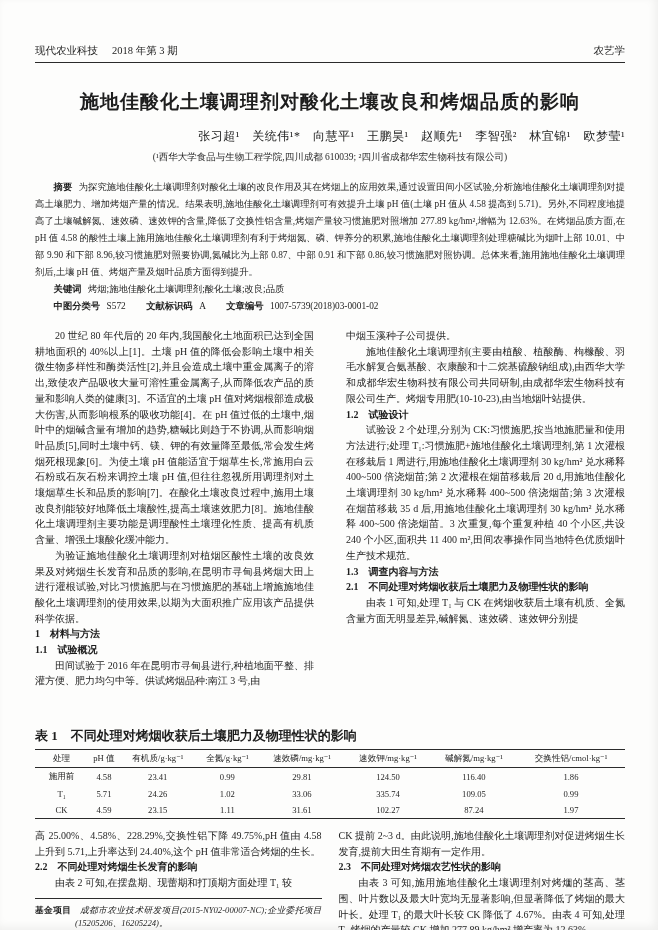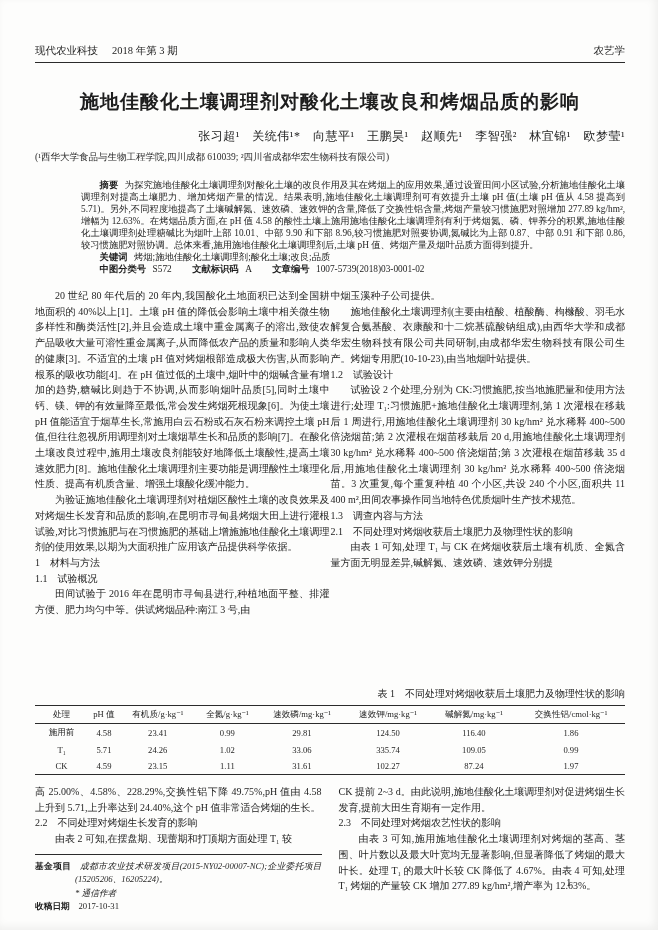--- a/index.html
+++ b/index.html
@@ -11,36 +11,36 @@
     color:#1e1e1e; overflow:hidden;
     box-shadow:inset -3px -3px 8px rgba(0,0,0,0.06);
   }
   
   .runhead { display:flex; justify-content:space-between; align-items:flex-end;
     font-size:10.5px; padding-bottom:4px; border-bottom:1.6px solid #2b2b2b; }
   .runhead .left span { margin-right:14px; }
   
   .title { margin-top:26px; text-align:center; font-size:19px; font-weight:bold; letter-spacing:1px;font-family:Liberation Mono, monospace; }
   .authors { margin-top:13px; text-align:right; font-size:12px; letter-spacing:.5px; }
-  .affil { margin-top:6px; text-align:left; font-size:9.5px; color:#2a2a2a; }
+  .affil { margin-top:6px; text-align:center; font-size:9.5px; color:#2a2a2a; }
   
-  .absblock { margin-top:15px; font-size:9.3px; line-height:12px; text-align:justify;margin-left:46px; }
+  .absblock { margin-top:15px; font-size:9.3px; line-height:17px; text-align:justify; }
   .absblock p { margin:0; }
   .ind2 { text-indent:2em; }
   b.lbl { font-weight:bold; margin-right:.7em; }
   .clcline span.val { margin-right:2.2em; }
   
-  .cols { display:flex; gap:1px; margin-top:13px; font-size:10px; line-height:15.7px;
+  .cols { display:flex; gap:32px; margin-top:13px; font-size:10px; line-height:15.7px;
     text-align:justify; height:394px; overflow:hidden; }
   .cols .col { flex:1; min-width:0; }
   .cols p { margin:0; }
-  .hd { font-weight:normal; text-indent:0; }
+  .hd { font-weight:bold; text-indent:0; }
   
   .tblwrap { margin-top:5px; }
-  .tbltitle { text-align:right; font-weight:normal; font-size:10px; margin:0 0 4px; }
+  .tbltitle { text-align:left; font-weight:bold; font-size:13px; margin:0 0 4px; }
   table.datatable { width:100%; border-collapse:collapse; font-size:8.6px;
     border-top:1.5px solid #2b2b2b; border-bottom:1.5px solid #2b2b2b; }
   table.datatable th { font-weight:normal; border-bottom:.8px solid #2b2b2b; padding:2.5px 0; text-align:center; }
   table.datatable td { padding:3px 0; text-align:center; }
   table.datatable th:first-child, table.datatable td:first-child { width:9%; }
   
   .cols2 { display:flex; gap:17px; margin-top:9px; font-size:10px; line-height:15.7px;
     text-align:justify; height:175px; overflow:hidden; }
   .cols2 .col { flex:1; min-width:0; }
   .cols2 p { margin:0; }

